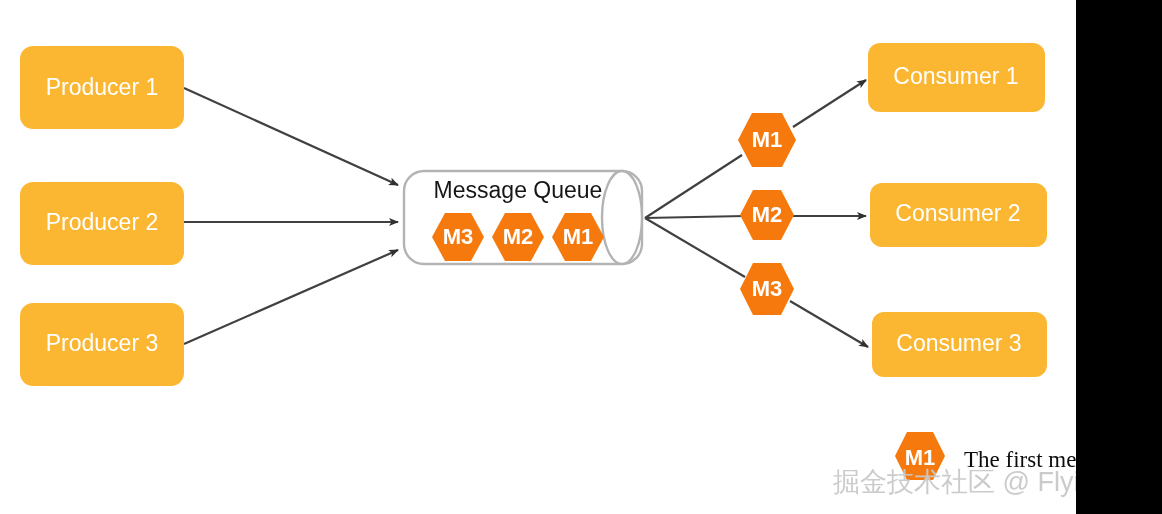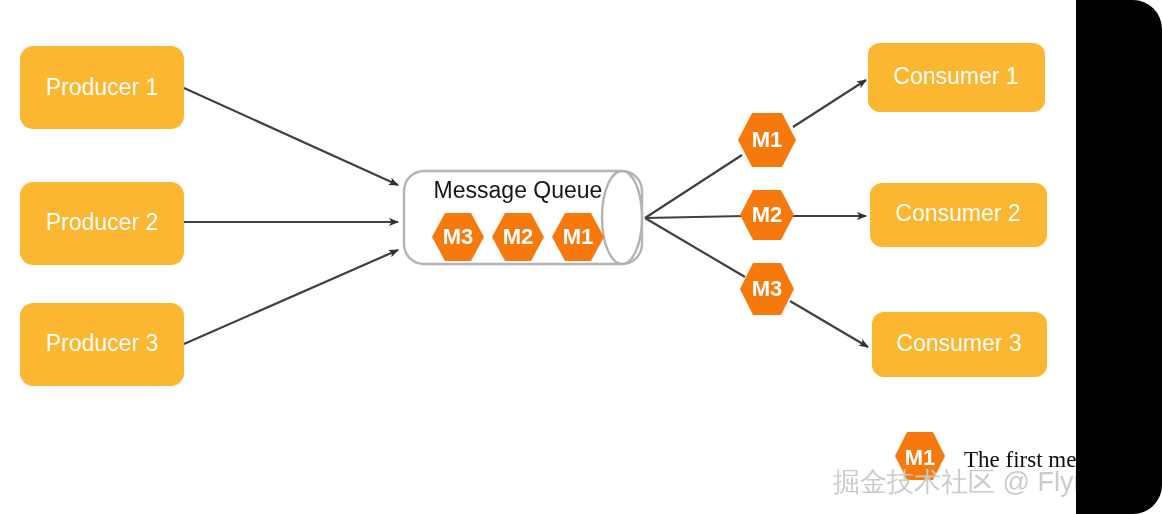--- a/index.html
+++ b/index.html
@@ -9,21 +9,20 @@
   }
   body {
     font-family: "Liberation Sans", sans-serif;
   }
   #canvas {
     position: relative;
     width: 1162px;
     height: 514px;
     background: #ffffff;
     overflow: hidden;
-    border-radius: 29px;
   }
   #diagram-svg {
     position: absolute;
     left: 0;
     top: 0;
     width: 1162px;
     height: 514px;
   }
   .node-label {
     fill: #ffffff;

